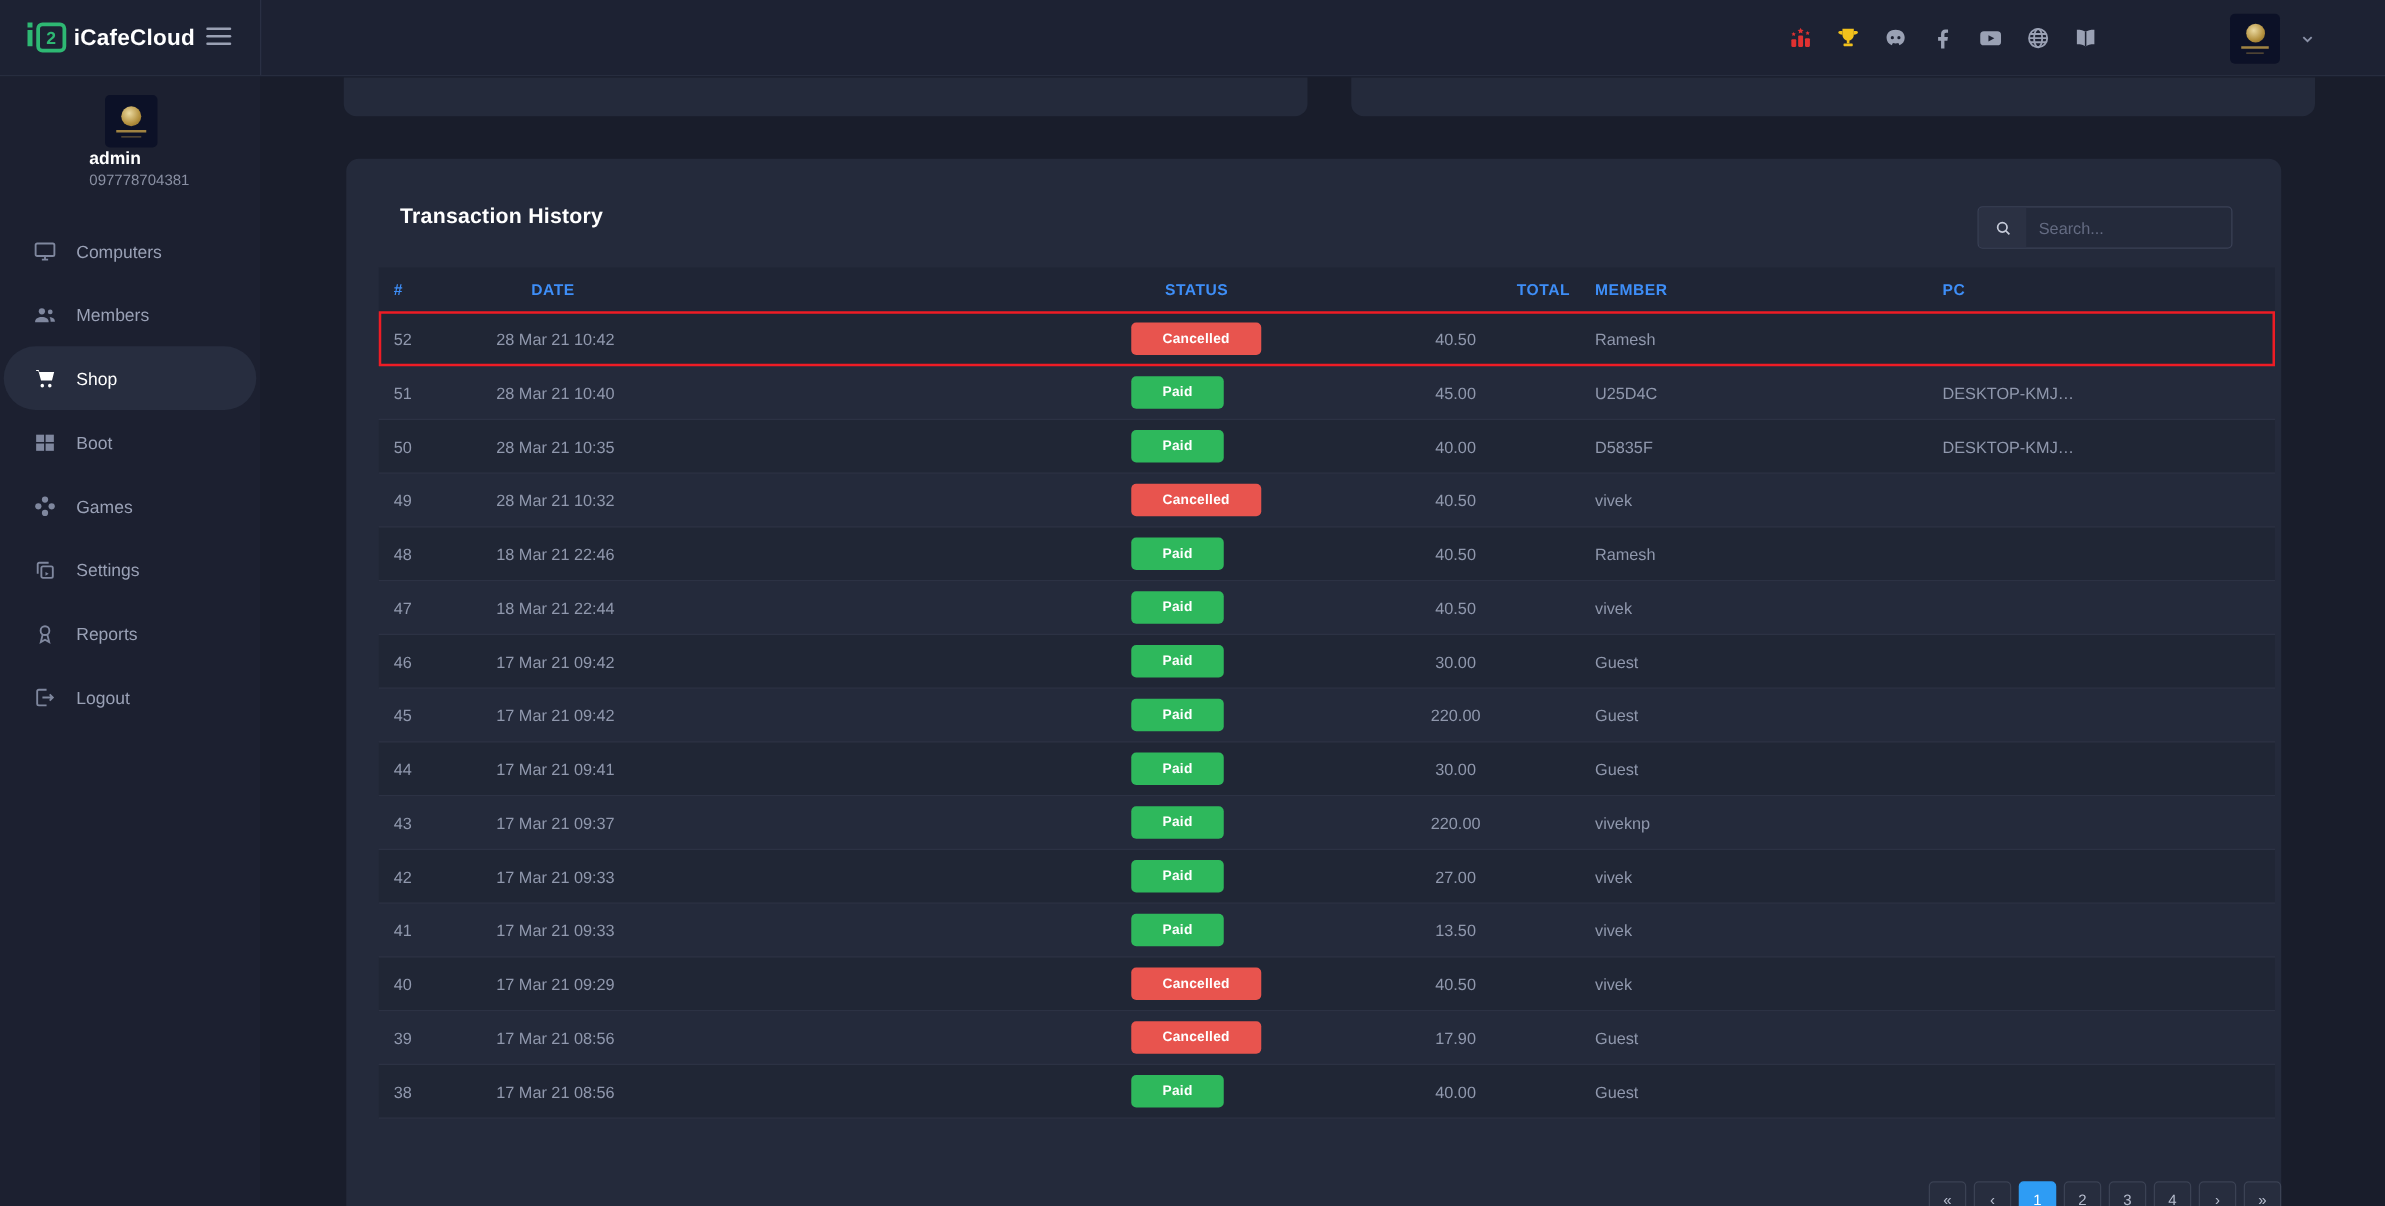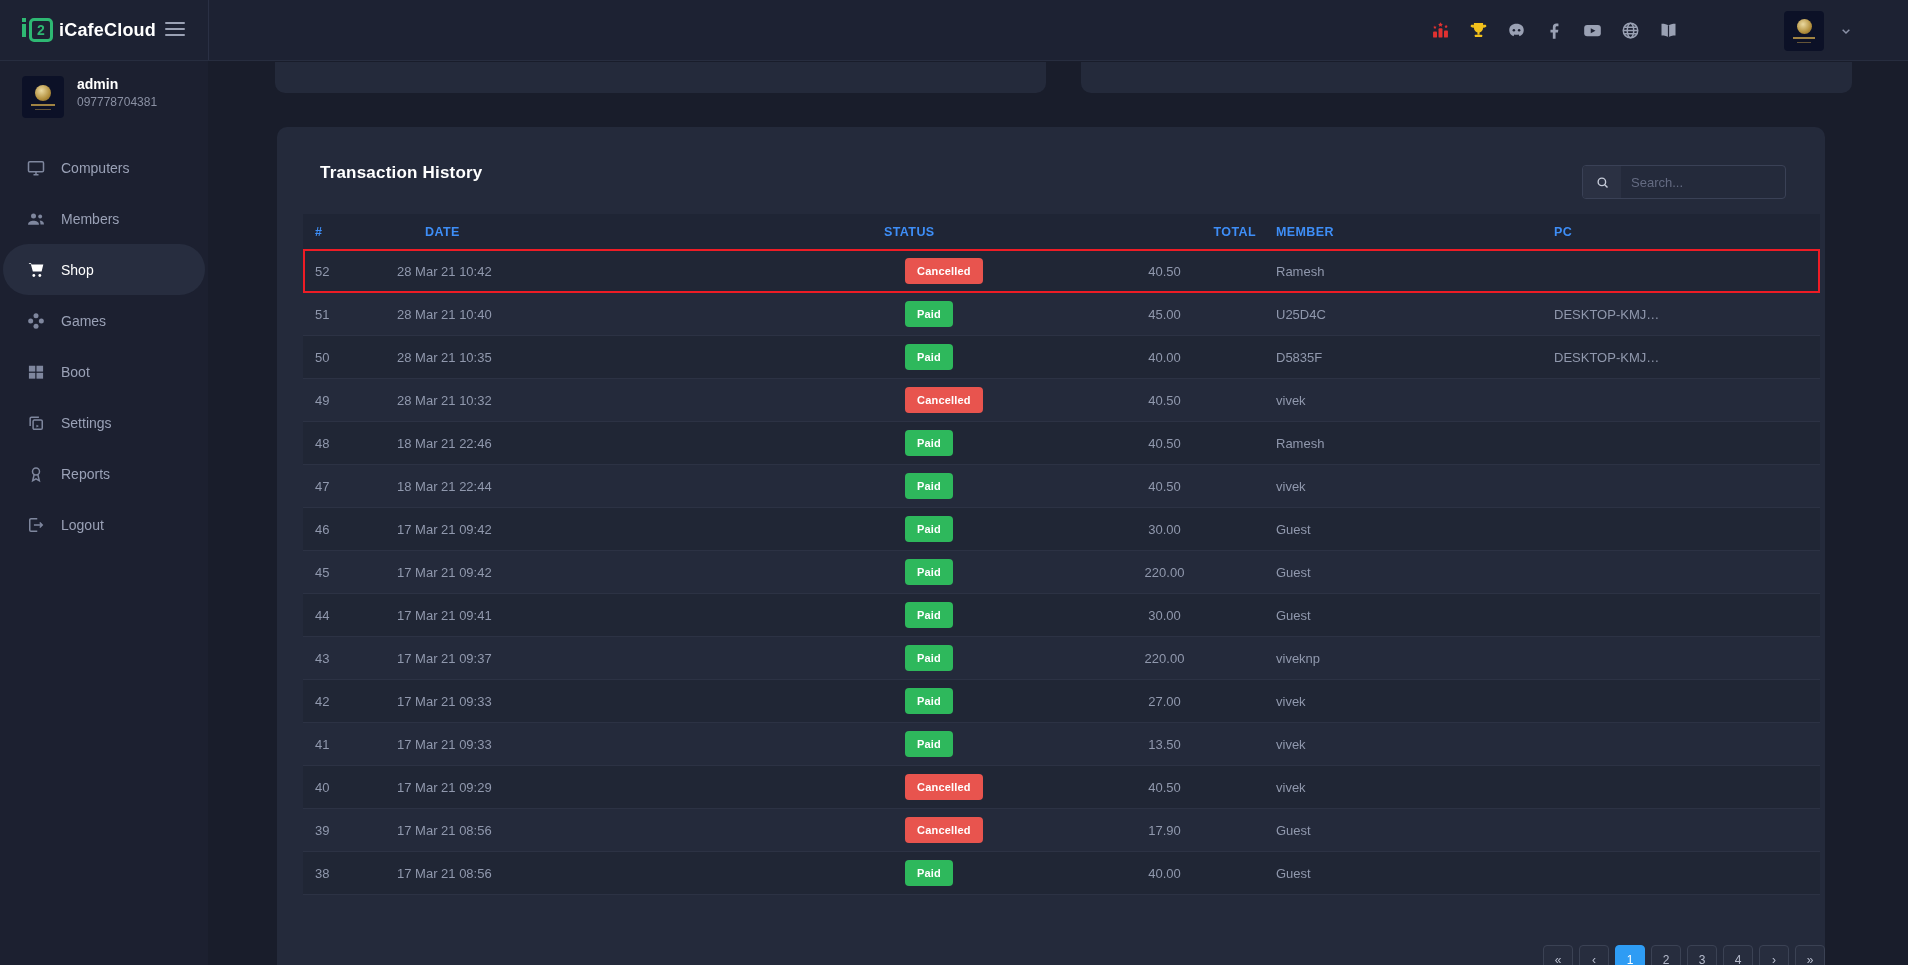--- a/index.html
+++ b/index.html
@@ -44,21 +44,21 @@
   .avatar .line1{height:2px;background:#bb9848;opacity:.85;}
   .avatar .line2{height:1px;background:#bb9848;opacity:.5;}
   .topbar-avatar{position:absolute;left:1784px;top:11px;width:40px;height:40px;cursor:pointer;}
   .topbar-avatar .emblem{width:15px;height:15px;}
   .topbar-avatar .line1{width:22px;}
   .topbar-avatar .line2{width:14px;}
   .user-chevron{position:absolute;left:1838px;top:23px;width:16px;height:16px;color:#8b92a8;cursor:pointer;}
 
   
   .sidebar{position:absolute;left:0;top:61px;width:208px;height:904px;background:var(--sidebar-bg);z-index:4;}
-  .side-user{display:flex;padding:15px 20px 14px 22px;}
+  .side-user{display:flex;align-items:center;padding:15px 20px 14px 22px;flex-direction:column;}
   .side-avatar{width:42px;height:42px;flex:0 0 42px;}
   .side-avatar .emblem{width:16px;height:16px;}
   .side-avatar .line1{width:24px;}
   .side-avatar .line2{width:16px;}
   .side-user-meta{margin-left:13px;}
   .side-user-name{color:#fff;font-size:14px;font-weight:700;margin-bottom:3px;}
   .side-user-phone{color:#8a90a3;font-size:12px;}
   .nav{margin-top:10px;}
   .nav-item{position:relative;height:51px;display:flex;align-items:center;padding-left:26px;color:#9aa1b6;font-size:14px;cursor:pointer;}
   .nav-item .n-icon{width:20px;height:20px;color:#7f879e;display:inline-flex;flex:0 0 20px;}
@@ -83,25 +83,25 @@
   .table{position:absolute;left:26px;top:87px;width:1517px;}
   .thead{position:relative;height:36px;background:var(--thead-bg);}
   .thead span{position:absolute;top:0;line-height:36px;color:var(--accent-blue);font-size:12.5px;font-weight:700;letter-spacing:.4px;}
   .row{position:relative;height:43px;border-bottom:1px solid var(--line);cursor:pointer;}
   .row.dark{background:rgba(0,0,0,.09);}
   .row.selected::after{content:'';position:absolute;left:0;right:0;top:-1px;bottom:-1px;border:2px solid var(--selected-row-red);pointer-events:none;}
   .cell{position:absolute;top:0;line-height:43px;color:var(--cell-text);font-size:13px;white-space:nowrap;}
   .c-id{left:12px;}  .h-id{left:12px;}
   .c-date{left:94px;} .h-date{left:94px;margin-left:28px;}
   .c-status{left:602px;top:50%;transform:translateY(-50%);line-height:normal;}
-  .h-status{left:581px;}
+  .h-status{left:629px;}
   .c-total{left:770px;width:183px;text-align:center;} .h-total{left:770px;width:183px;text-align:right;}
   .c-member{left:973px;} .h-member{left:973px;}
   .c-pc{left:1251px;} .h-pc{left:1251px;}
-  .badge{display:inline-block;min-width:32px;text-align:center;padding:7px 12px;border-radius:4px;color:#fff;font-size:11px;font-weight:700;letter-spacing:.2px;}
+  .badge{display:inline-block;min-width:32px;text-align:center;padding:7px 25px;border-radius:4px;color:#fff;font-size:11px;font-weight:700;letter-spacing:.2px;}
   .badge.paid{background:var(--paid-green);}
   .badge.cancelled{background:var(--cancelled-red);}
 
   .pagination{position:absolute;left:1543px;top:945px;display:flex;gap:6px;}
   .page-btn{width:30px;height:30px;border-radius:4px;background:#272d3e;border:1px solid #3b4254;color:#b6bccd;font-size:12px;display:flex;align-items:center;justify-content:center;cursor:pointer;}
   .page-btn.active{background:var(--active-page-blue);border-color:var(--active-page-blue);color:#fff;}
 </style>
 </head>
 <body>
 
@@ -225,38 +225,38 @@
               <path d="M3.5 3.5h2.5l.5 2h14.3l-2.1 8.2H8.2L6 5.7l-.4-1.2H3.5z"></path>
               <circle cx="9.4" cy="18.6" r="1.7"></circle>
               <circle cx="16.6" cy="18.6" r="1.7"></circle>
             </svg>
           </span>
         <span class="n-label">Shop</span>
       </div>
       <div class="nav-item">
         <span class="n-icon">
             <svg viewBox="0 0 24 24" fill="currentColor">
+              <rect x="3.5" y="4.5" width="7.6" height="7"></rect>
+              <rect x="12.6" y="4.5" width="7.9" height="7"></rect>
+              <rect x="3.5" y="13" width="7.6" height="7"></rect>
+              <rect x="12.6" y="13" width="7.9" height="7"></rect>
+            </svg>
+          </span>
+        <span class="n-label">Boot</span>
+      </div>
+      <div class="nav-item">
+        <span class="n-icon">
+            <svg viewBox="0 0 24 24" fill="currentColor">
               <circle cx="12" cy="5.6" r="3"></circle>
               <circle cx="5.6" cy="12" r="3"></circle>
               <circle cx="18.4" cy="12" r="3"></circle>
               <circle cx="12" cy="18.4" r="3"></circle>
             </svg>
           </span>
         <span class="n-label">Games</span>
-      </div>
-      <div class="nav-item">
-        <span class="n-icon">
-            <svg viewBox="0 0 24 24" fill="currentColor">
-              <rect x="3.5" y="4.5" width="7.6" height="7"></rect>
-              <rect x="12.6" y="4.5" width="7.9" height="7"></rect>
-              <rect x="3.5" y="13" width="7.6" height="7"></rect>
-              <rect x="12.6" y="13" width="7.9" height="7"></rect>
-            </svg>
-          </span>
-        <span class="n-label">Boot</span>
       </div>
       <div class="nav-item">
         <span class="n-icon">
             <svg viewBox="0 0 24 24" fill="none" stroke="currentColor" stroke-width="1.8">
               <rect x="8.5" y="8.5" width="11" height="11" rx="1.5"></rect>
               <path d="M5 15.5v-9A1.5 1.5 0 0 1 6.5 5h9"></path>
               <path d="M12.5 14l3 1.7-3 1.7z" fill="currentColor" stroke="none"></path>
             </svg>
           </span>
         <span class="n-label">Settings</span>

